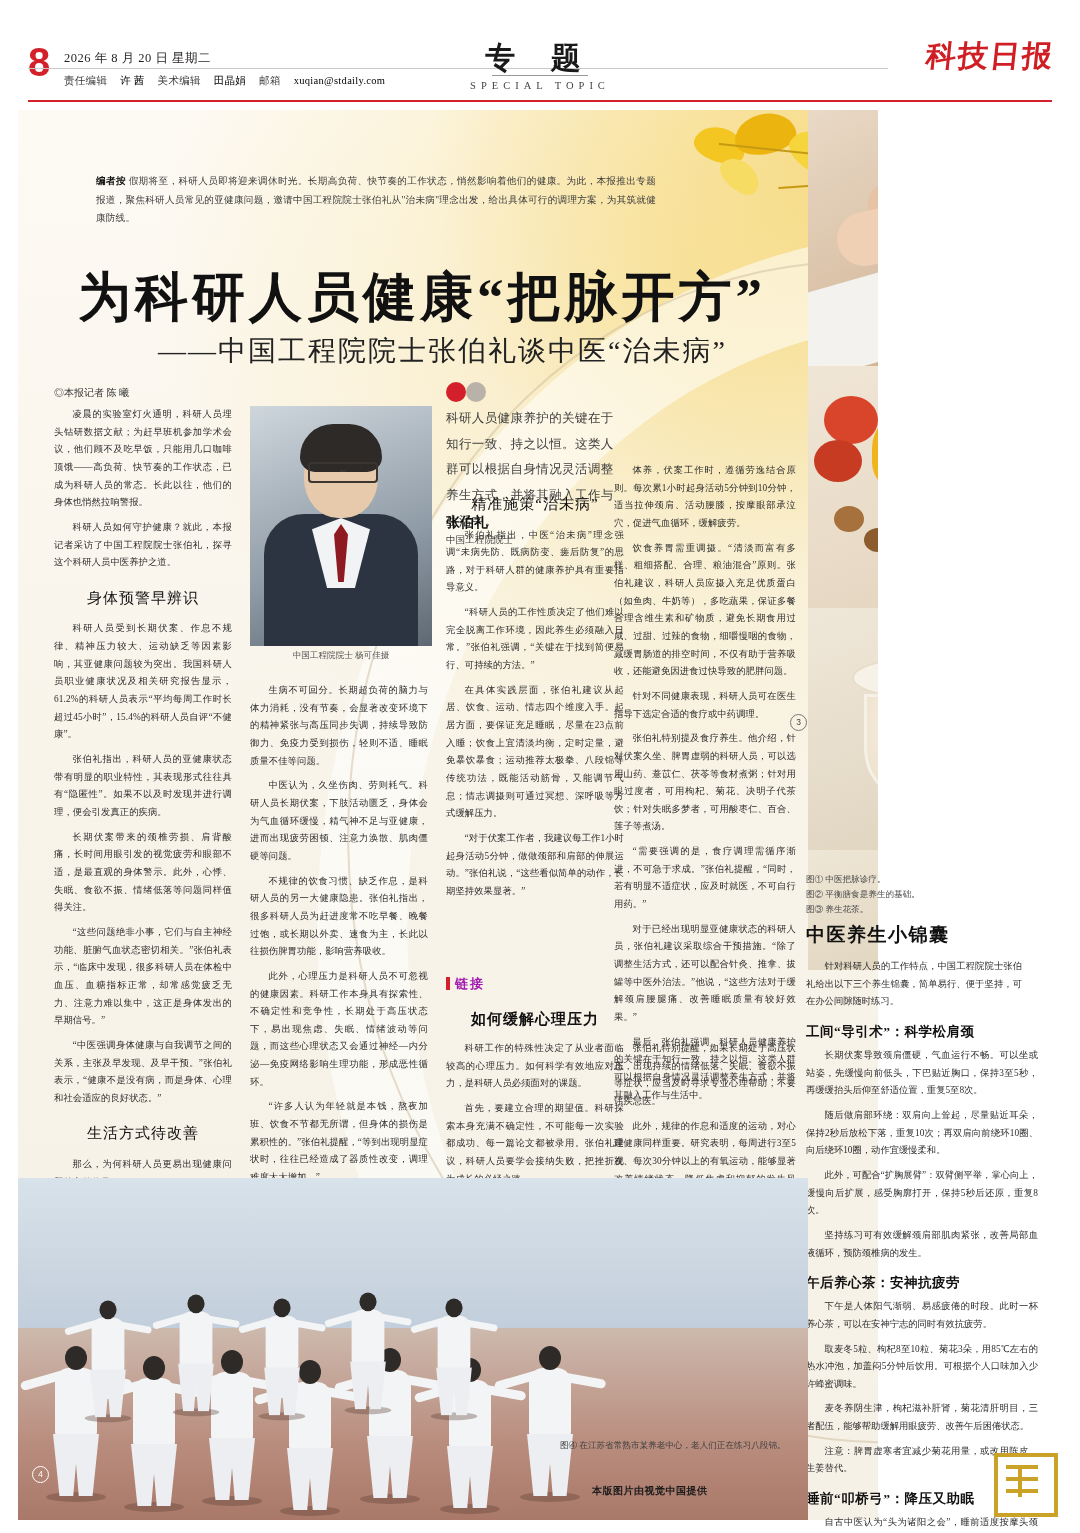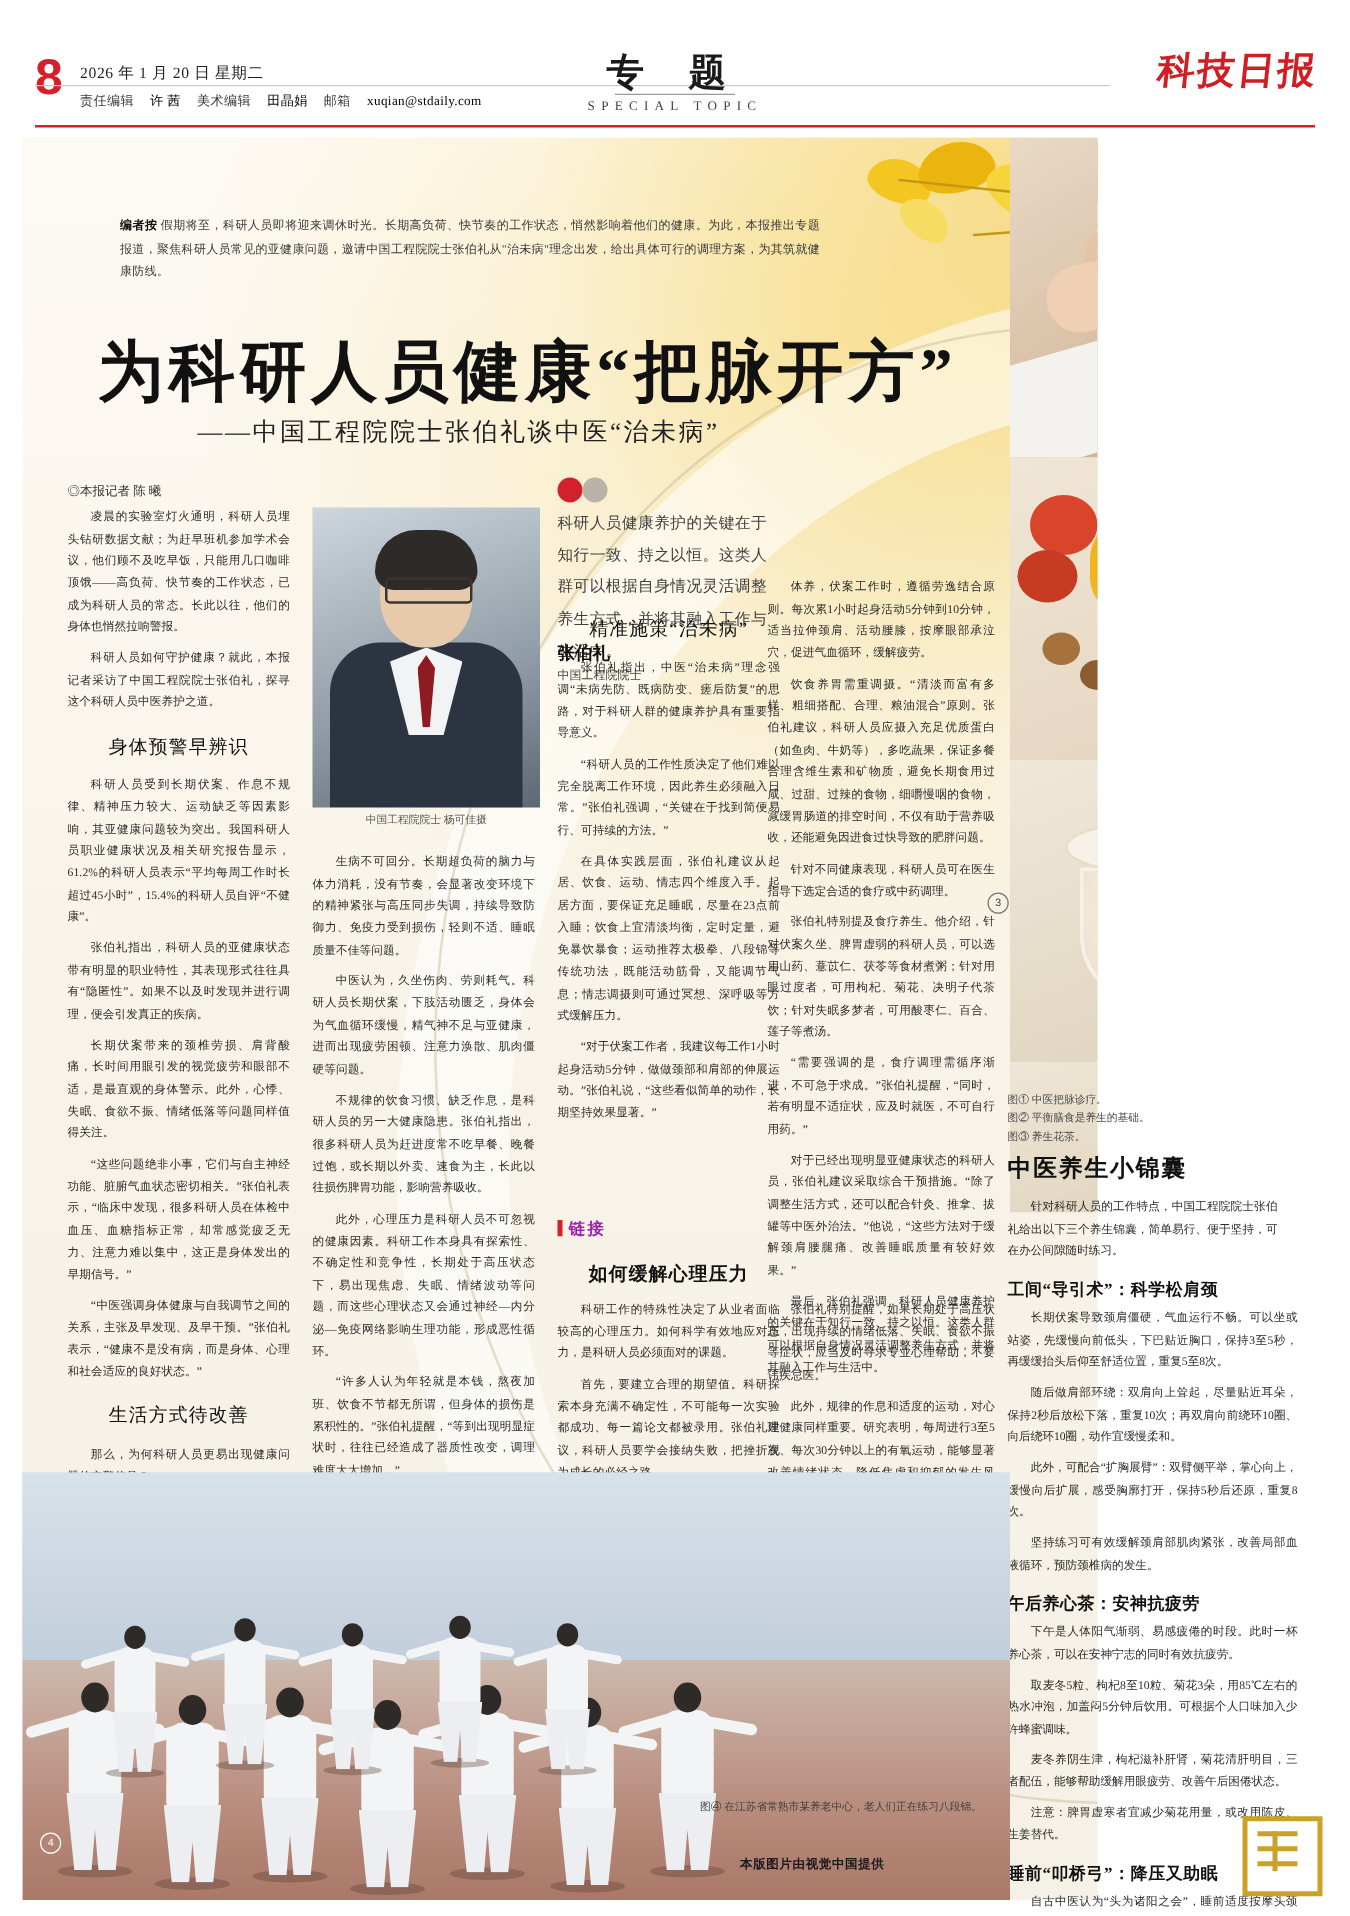--- a/index.html
+++ b/index.html
@@ -45,21 +45,21 @@
   .g7{left:700px;top:52px;width:44px;height:28px;background:#f7dc63;transform:rotate(40deg);}
   .g8{left:960px;top:54px;width:50px;height:32px;background:#f2c41c;transform:rotate(26deg);}
   .twig{position:absolute;background:#c59a12;height:2px;border-radius:2px;}
 
   
   .ednote{position:absolute;left:78px;top:62px;width:560px;font-size:9.6px;line-height:1.95;color:#3a3a3a;text-align:justify;letter-spacing:.2px;}
   .ednote b{color:#111;}
 
   
   .headline{position:absolute;left:60px;top:152px;width:700px;font-size:53px;font-weight:bold;letter-spacing:4px;color:#111;font-family:"Liberation Serif",serif;}
-  .subhead{position:absolute;left:140px;top:222px;width:660px;font-size:20px;letter-spacing:2px;color:#222;}
+  .subhead{position:absolute;left:140px;top:222px;width:660px;font-size:28px;letter-spacing:2px;color:#222;}
 
   
   .byline{position:absolute;left:36px;top:276px;font-size:10px;color:#333;}
 
   
   .col{position:absolute;font-size:9.3px;line-height:1.9;text-align:justify;color:#2b2b2b;letter-spacing:.1px;}
   .col p{margin:0 0 7px 0;text-indent:2em;}
   .sec-h{font-size:15px;font-weight:normal;letter-spacing:1px;color:#111;margin:12px 0 8px 0;text-indent:0;text-align:center;}
   .c1{left:36px;top:296px;width:178px;}
   .c2{left:232px;top:572px;width:178px;}
@@ -165,21 +165,21 @@
   .s3{left:8px;top:32px;width:32px;height:4px;}
   .s4{left:20px;top:8px;width:4px;height:32px;}
 </style>
 </head>
 <body>
 
 <div class="page">
 
   <div class="masthead">
     <div class="page-num">8</div>
-    <div class="date-line">2026 年 1 月 20 日    星期二</div>
+    <div class="date-line">2026 年 8 月 20 日    星期二</div>
     <div class="mh-rule"></div>
     <div class="credits">
       <span>责任编辑</span>
       <span class="em">许 茜</span>
       <span>美术编辑</span>
       <span class="em">田晶娟</span>
       <span>邮箱</span>
       <span class="em">xuqian@stdaily.com</span>
     </div>
     <div class="topic-title">专 题</div>

